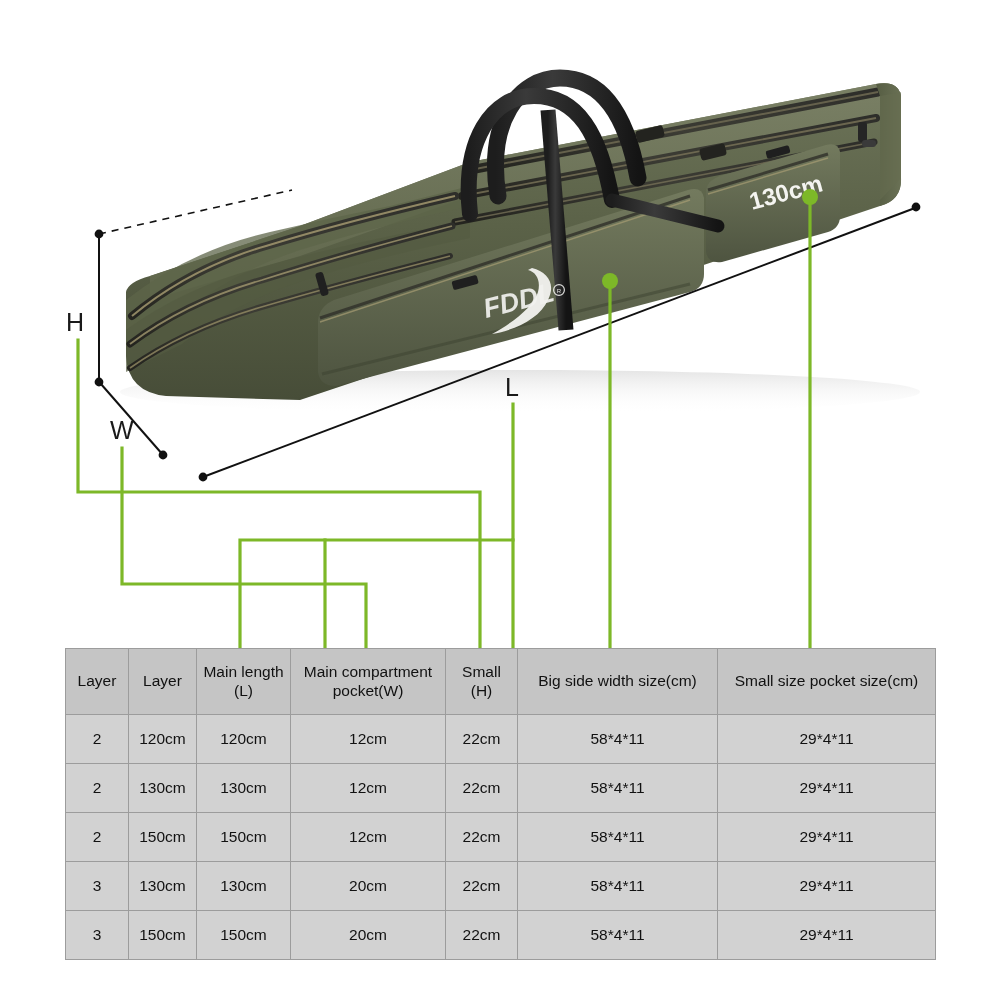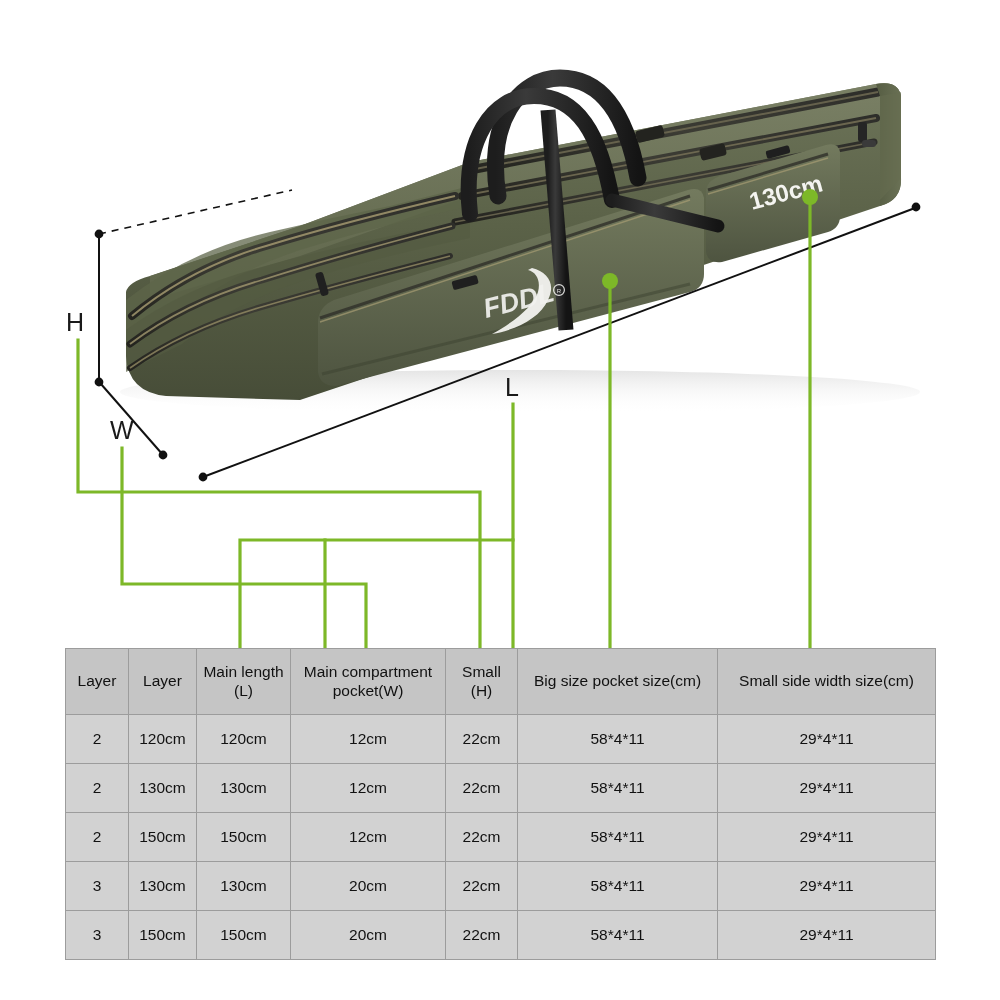--- a/index.html
+++ b/index.html
@@ -304,24 +304,24 @@
           </th>
           <th>
             <span>Main compartment</span><br>
             <span>pocket(W)</span>
           </th>
           <th>
             <span>Small</span><br>
             <span>(H)</span>
           </th>
           <th>
-            <span>Big size pocket size(cm)</span>
-          </th>
-          <th>
-            <span>Small side width size(cm)</span>
+            <span>Big side width size(cm)</span>
+          </th>
+          <th>
+            <span>Small size pocket size(cm)</span>
           </th>
         </tr>
       </thead>
       <tbody>
         <tr>
           <td>2</td>
           <td>120cm</td>
           <td>120cm</td>
           <td>12cm</td>
           <td>22cm</td>

